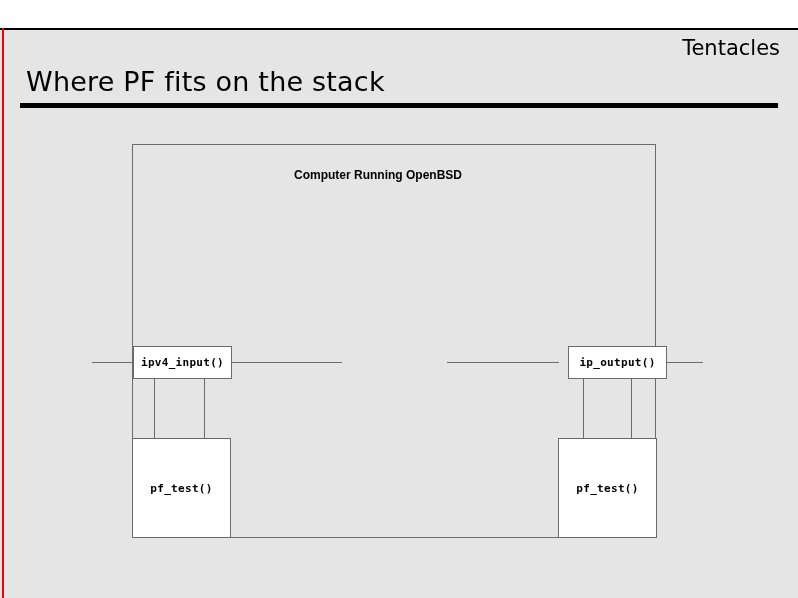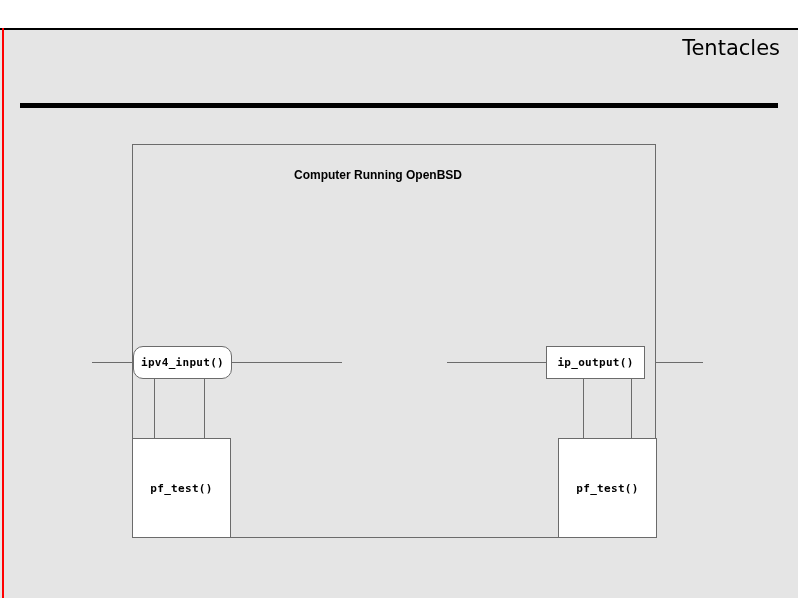--- a/index.html
+++ b/index.html
@@ -112,23 +112,23 @@
   }
   .node-label {
     font-family: "DejaVu Sans Mono", "Liberation Mono", monospace;
     font-size: 11px;
     font-weight: bold;
     color: #000000;
     letter-spacing: 0.3px;
     white-space: nowrap;
   }
 
-  .node-ipv4-input { left: 133px; top: 318px; width: 99px;  height: 33px; border-radius: 10px; }
+  .node-ipv4-input { left: 133px; top: 318px; width: 99px;  height: 33px; }
   .node-ip-forward { left: 341px; top: 318px; width: 107px; height: 33px; }
-  .node-ip-output  { left: 546px; top: 318px; width: 99px;  height: 33px; }
+  .node-ip-output  { left: 568px; top: 318px; width: 99px;  height: 33px; }
   .node-pf-left    { left: 132px; top: 410px; width: 99px;  height: 100px; }
   .node-pf-right   { left: 558px; top: 410px; width: 99px;  height: 100px; }
 
   
   .wire-h {
     position: absolute;
     height: 1px;
     background: #6b6b6b;
   }
   .wire-v {
@@ -150,20 +150,21 @@
 </head>
 <body>
 
 <div id="slide">
 
   <div class="top-rule"></div>
   <div class="left-rule"></div>
 
   <div class="deck-name">Tentacles</div>
 
+  <div class="slide-title">Where PF fits on the stack</div>
 
   <div class="title-rule"></div>
 
   <div class="diagram">
 
     <div class="host-box"></div>
     <div class="host-label">Computer Running OpenBSD</div>
 
     <div class="wire-h wire-in-left"></div>
     <div class="wire-h wire-in-mid"></div>

